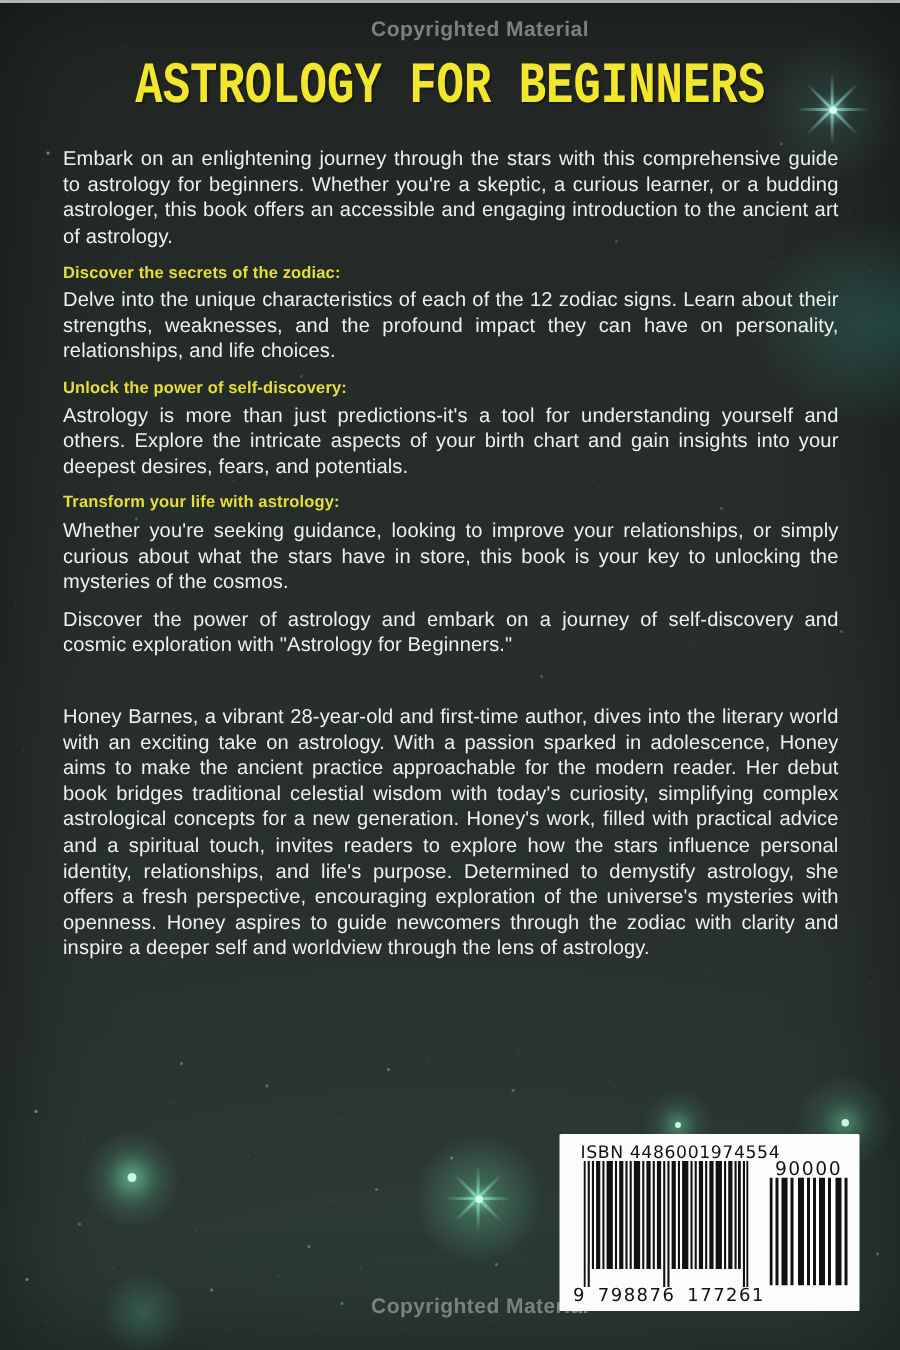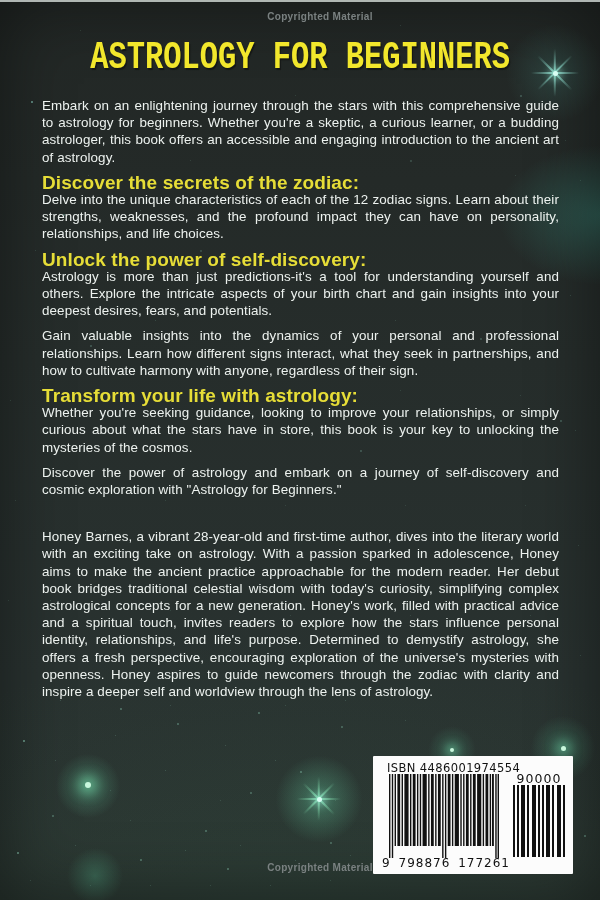--- a/index.html
+++ b/index.html
@@ -18,37 +18,37 @@
       linear-gradient(180deg, #222725 0%, #262d2b 40%, #293230 75%, #2a332f 100%);
   }
   .cover::after {
     content:""; position:absolute; inset:0; pointer-events:none;
     box-shadow: inset 0 0 70px rgba(0,0,0,0.45);
   }
   .top-edge { position:absolute; top:0; left:0; right:0; height:2px;
     background:rgba(214,221,218,0.8); z-index:5; }
 
   .copy-note { position:absolute; left:0; right:0; text-align:center;
-    color:#7a8181; font-size:10px; font-weight:bold; letter-spacing:0.3px; z-index:4;padding-left:40px; }
+    color:#7a8181; font-size:14px; font-weight:bold; letter-spacing:0.3px; z-index:4;padding-left:40px; }
   .copy-top { top:11px; }
   .copy-bottom { top:862px; }
 
   .title-wrap { position:absolute; top:39px; left:0; right:0; text-align:center; z-index:4;font-family:Liberation Mono, monospace; }
   .title-wrap span {
     display:inline-block; font-weight:700; font-size:39px; line-height:1;
     color:#f2e72c; transform:scaleX(0.78); transform-origin:center;
     white-space:nowrap; text-shadow:1.5px 1.5px 1px rgba(0,0,0,0.4);
   }
 
   .content { position:absolute; left:42px; width:517px; top:97px; z-index:4;
     font-size:13.4px; line-height:17.2px; color:#edf2ef;
     text-align:justify; letter-spacing:0.1px; }
   .content p { margin:0 0 8px 0; }
   .content p.closing { margin-bottom:30px; }
-  .content h3 { margin:0; font-size:19px; line-height:17.2px;
+  .content h3 { margin:0; font-size:11px; line-height:17.2px;
     color:#e6dd37; font-weight:700; text-align:left; }
 
   
   .speck { position:absolute; border-radius:50%; background:transparent; z-index:1; }
   .speck1 { left:0; top:0; width:1.8px; height:1.8px;
     box-shadow:
       23px 740px rgba(150,220,195,0.55), 31px 101px rgba(140,215,200,0.6),
       17px 852px rgba(150,220,195,0.5), 63px 214px rgba(130,200,185,0.4),
       120px 708px rgba(150,220,195,0.4), 177px 723px rgba(150,220,195,0.38),
       258px 712px rgba(150,220,195,0.4), 341px 726px rgba(150,220,195,0.35),
@@ -186,21 +186,20 @@
       <h3>Discover the secrets of the zodiac:</h3>
       <p>Delve into the unique characteristics of each of the 12 zodiac signs. Learn about their strengths, weaknesses, and the profound impact they can have on personality, relationships, and life choices.</p>
     </div>
 
     <div class="section">
       <h3>Unlock the power of self-discovery:</h3>
       <p>Astrology is more than just predictions-it's a tool for understanding yourself and others. Explore the intricate aspects of your birth chart and gain insights into your deepest desires, fears, and potentials.</p>
     </div>
 
     <div class="section">
-      <p>Gain valuable insights into the dynamics of your personal and professional relationships. Learn how different signs interact, what they seek in partnerships, and how to cultivate harmony with anyone, regardless of their sign.</p>
     </div>
 
     <div class="section">
       <h3>Transform your life with astrology:</h3>
       <p>Whether you're seeking guidance, looking to improve your relationships, or simply curious about what the stars have in store, this book is your key to unlocking the mysteries of the cosmos.</p>
     </div>
 
     <p class="closing">Discover the power of astrology and embark on a journey of self-discovery and cosmic exploration with "Astrology for Beginners."</p>
 
     <p>Honey Barnes, a vibrant 28-year-old and first-time author, dives into the literary world with an exciting take on astrology. With a passion sparked in adolescence, Honey aims to make the ancient practice approachable for the modern reader. Her debut book bridges traditional celestial wisdom with today's curiosity, simplifying complex astrological concepts for a new generation. Honey's work, filled with practical advice and a spiritual touch, invites readers to explore how the stars influence personal identity, relationships, and life's purpose. Determined to demystify astrology, she offers a fresh perspective, encouraging exploration of the universe's mysteries with openness. Honey aspires to guide newcomers through the zodiac with clarity and inspire a deeper self and worldview through the lens of astrology.</p>

